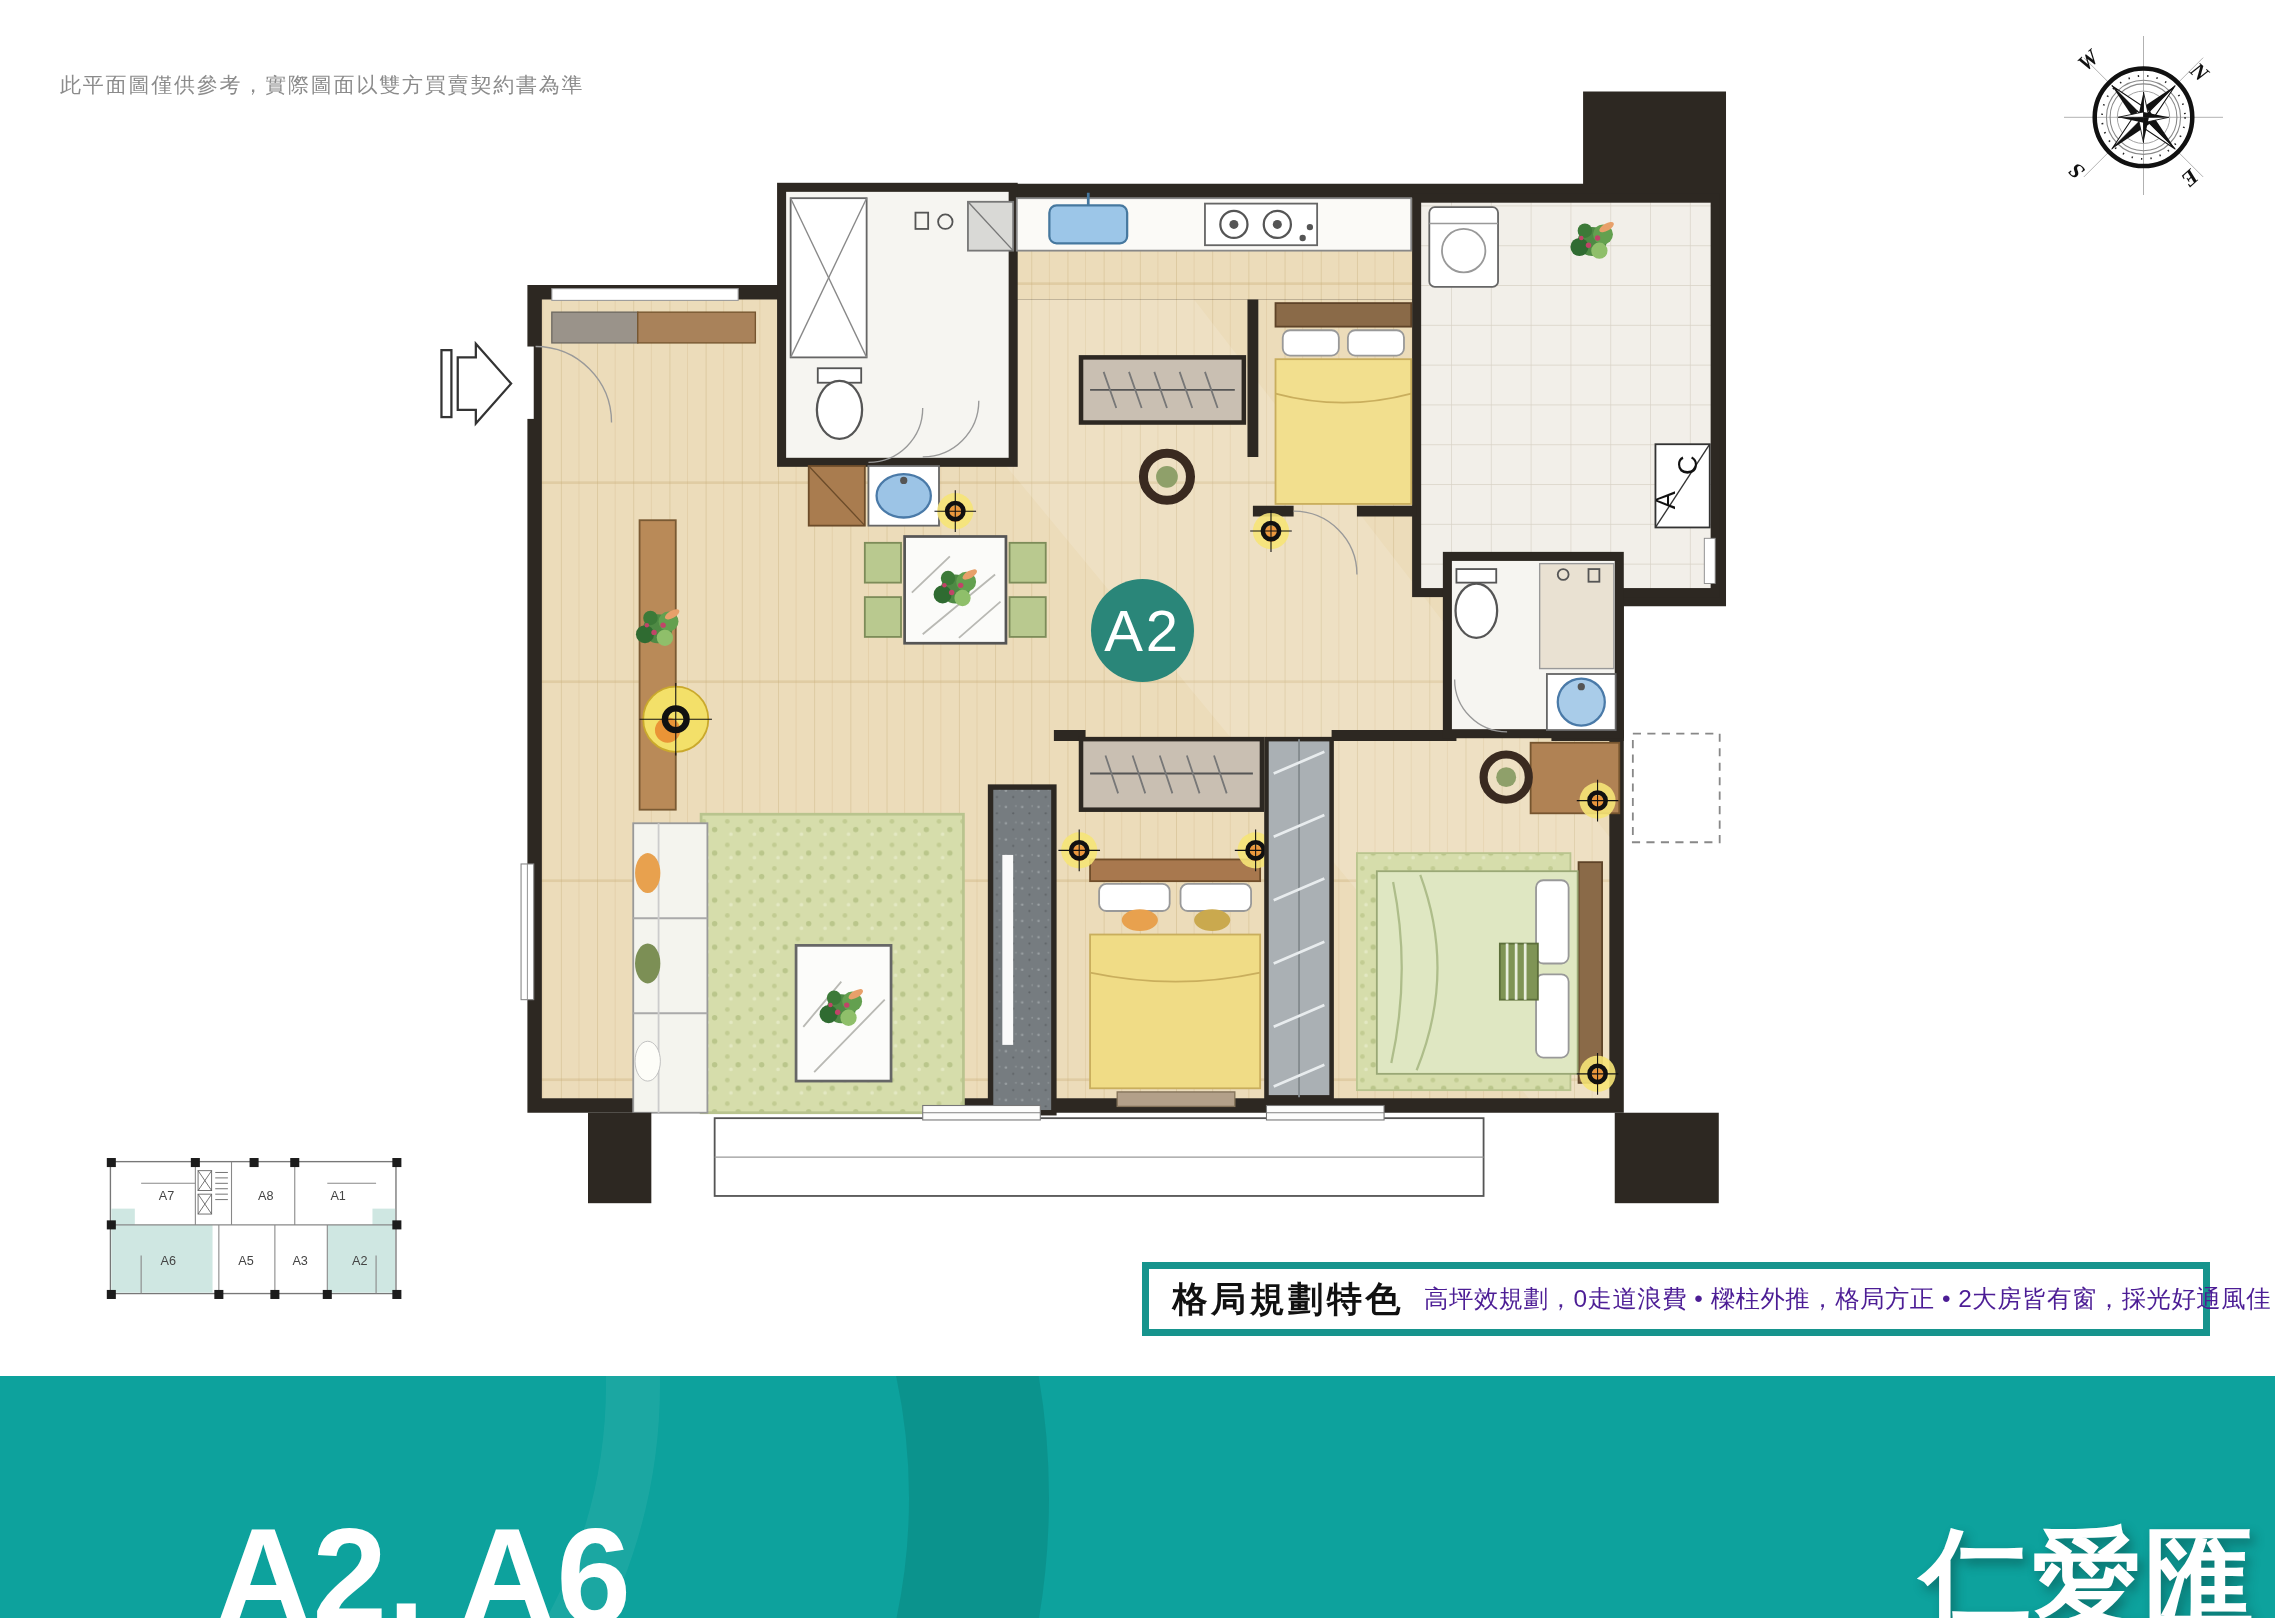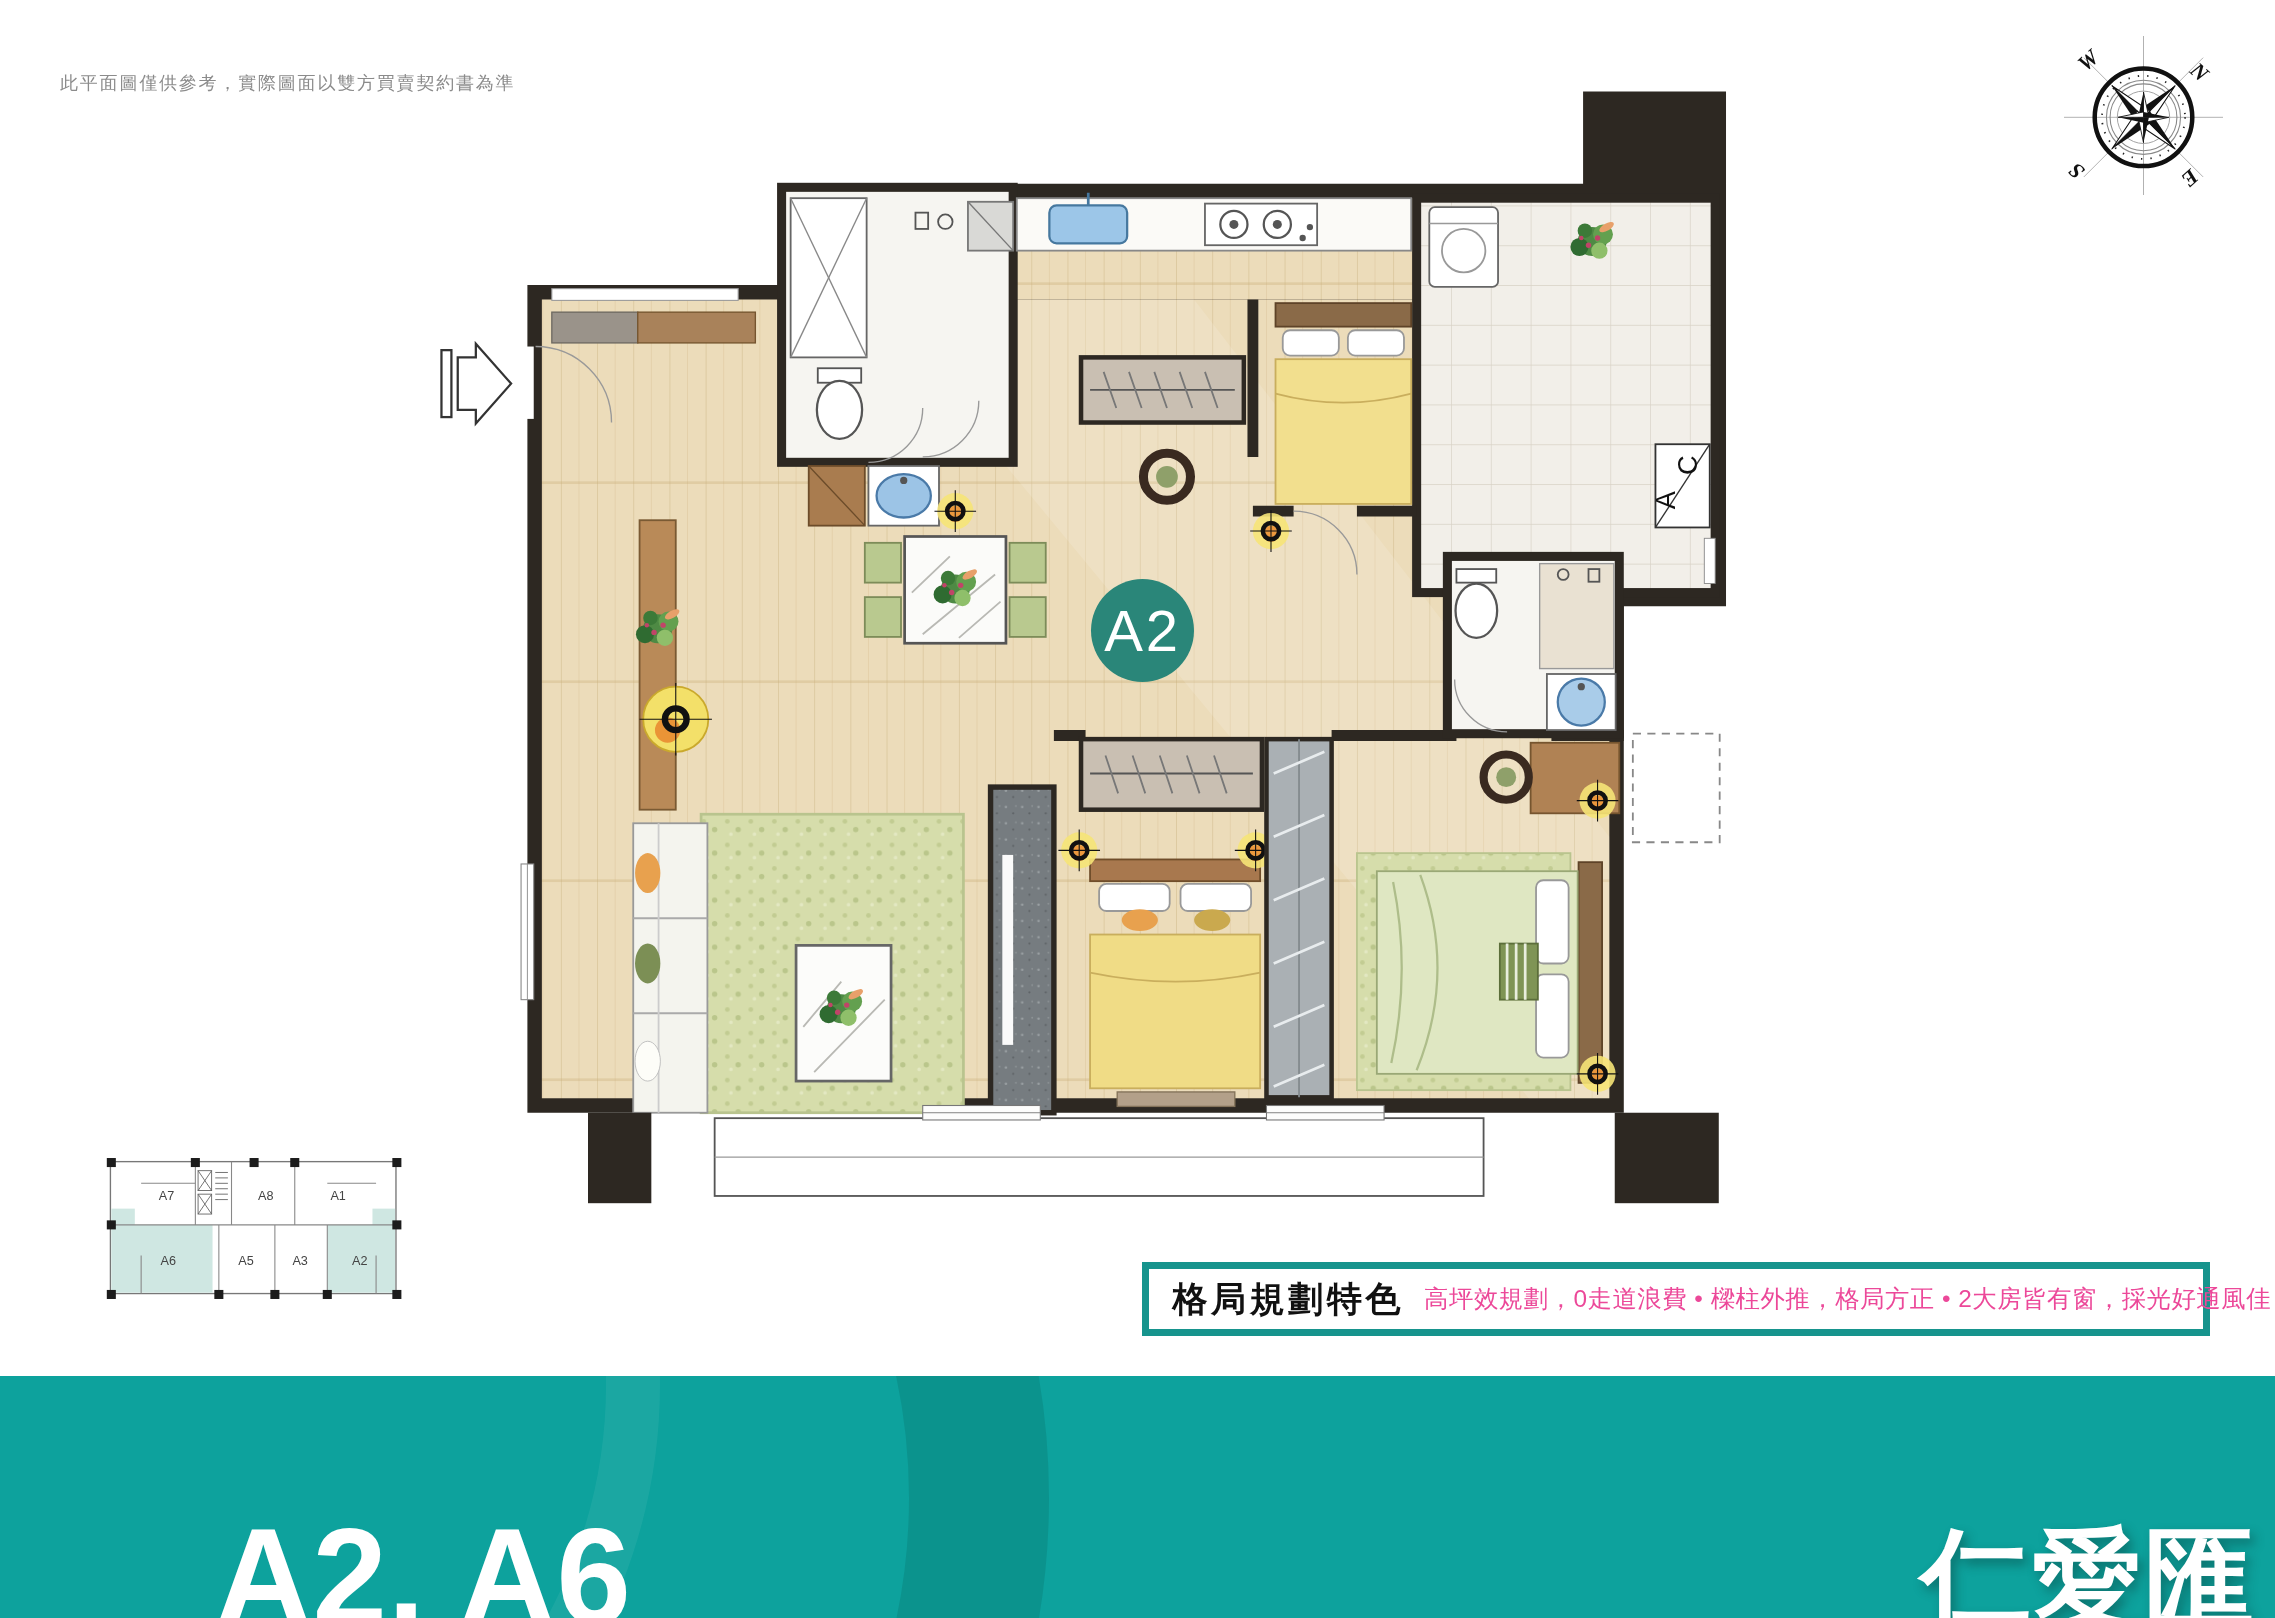--- a/index.html
+++ b/index.html
@@ -1,41 +1,41 @@
 <!DOCTYPE html>
 <html style="font-size:14.5px"><head>
 <meta charset="utf-8">
 <style>
   html,body{margin:0;padding:0;background:#ffffff;}
   #page{position:relative;width:2276px;height:1618px;background:#ffffff;overflow:hidden;
         font-family:"Liberation Sans",sans-serif;}
 
   
-  .disclaimer{position:absolute;left:60px;top:71px;font-size:18px;color:#8b8b8b;letter-spacing:1.8px;}
+  .disclaimer{position:absolute;left:60px;top:71px;font-size:21px;color:#8b8b8b;letter-spacing:1.8px;}
 
   
   .compass{position:absolute;left:2064px;top:36px;width:159px;height:159px;}
 
   
   .plan{position:absolute;left:416px;top:86px;width:1321px;height:1176px;}
 
   
   .unit-badge{position:absolute;left:1091px;top:579px;width:103px;height:103px;border-radius:50%;
     background:#2a8679;color:#ffffff;display:flex;align-items:center;justify-content:center;
     font-size:58px;font-weight:500;letter-spacing:2.7px;}
 
   
   .keyplan{position:absolute;left:105px;top:1156px;width:300px;height:145px;}
   .keyplan text{font-size:14px;fill:#444;font-family:"Liberation Sans",sans-serif;}
 
   
   .feature-box{position:absolute;left:1142px;top:1262px;width:1068px;height:74px;background:#ffffff;
     border:7.2px solid #16948d;box-sizing:border-box;display:flex;align-items:center;padding-left:23.5px;}
   .feature-title{font-size:35px;font-weight:700;color:#111;letter-spacing:3.6px;white-space:nowrap;}
-  .feature-desc{font-size:24.4px;color:#ec4899;margin-left:20px;letter-spacing:0.5px;white-space:nowrap;}
+  .feature-desc{font-size:24.4px;color:#4c1d95;margin-left:20px;letter-spacing:0.5px;white-space:nowrap;}
 
   
   .footer{position:absolute;left:0;top:1376px;width:2276px;height:300px;background:#0da29d;overflow:hidden;}
   .swirl-a{position:absolute;left:-389px;top:-597px;width:1158px;height:1158px;border-radius:50%;
     border:140px solid rgba(0,55,52,0.14);}
   .swirl-b{position:absolute;left:-425px;top:-534px;width:977px;height:977px;border-radius:50%;
     border:54px solid rgba(255,255,255,0.06);}
   .footer-title{position:absolute;left:215px;bottom:31px;display:flex;align-items:baseline;color:#fff;}
   .footer-unit{font-size:138px;font-weight:700;letter-spacing:0.9px;transform:scaleX(0.97);transform-origin:left bottom;line-height:1;}
   .footer-sub{font-size:45px;font-weight:700;margin-left:18px;letter-spacing:2.7px;line-height:1.15;}

